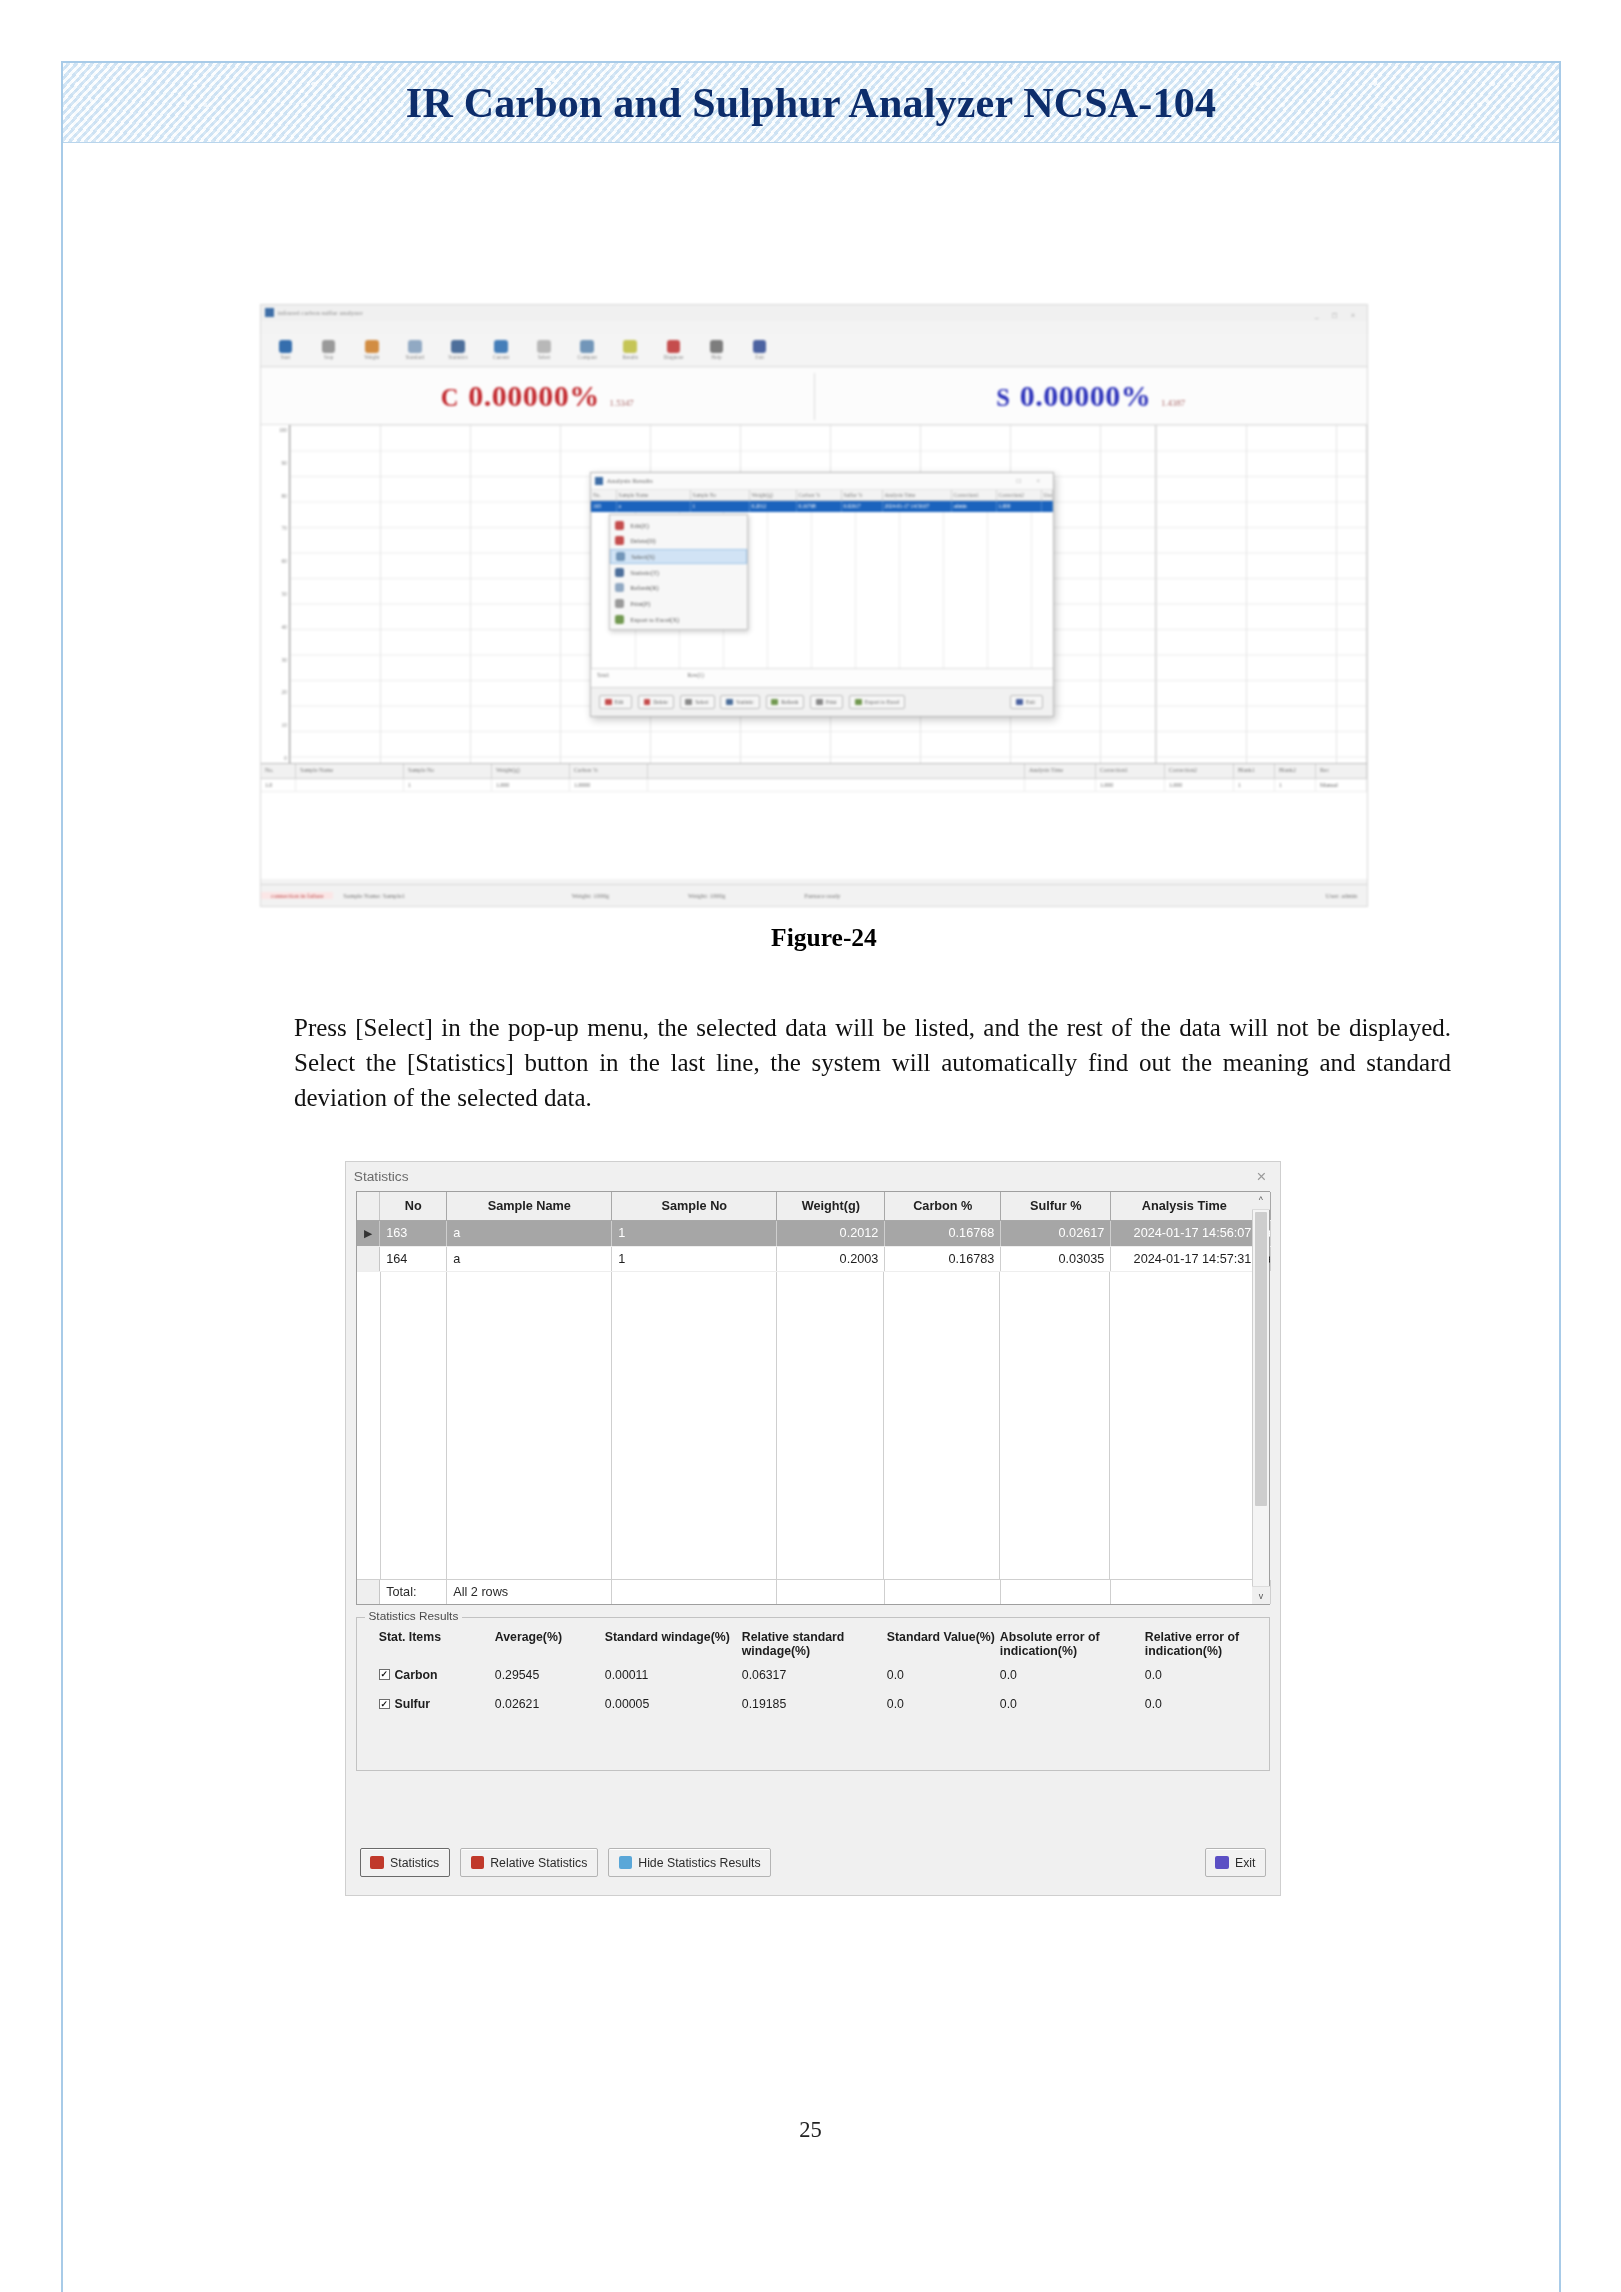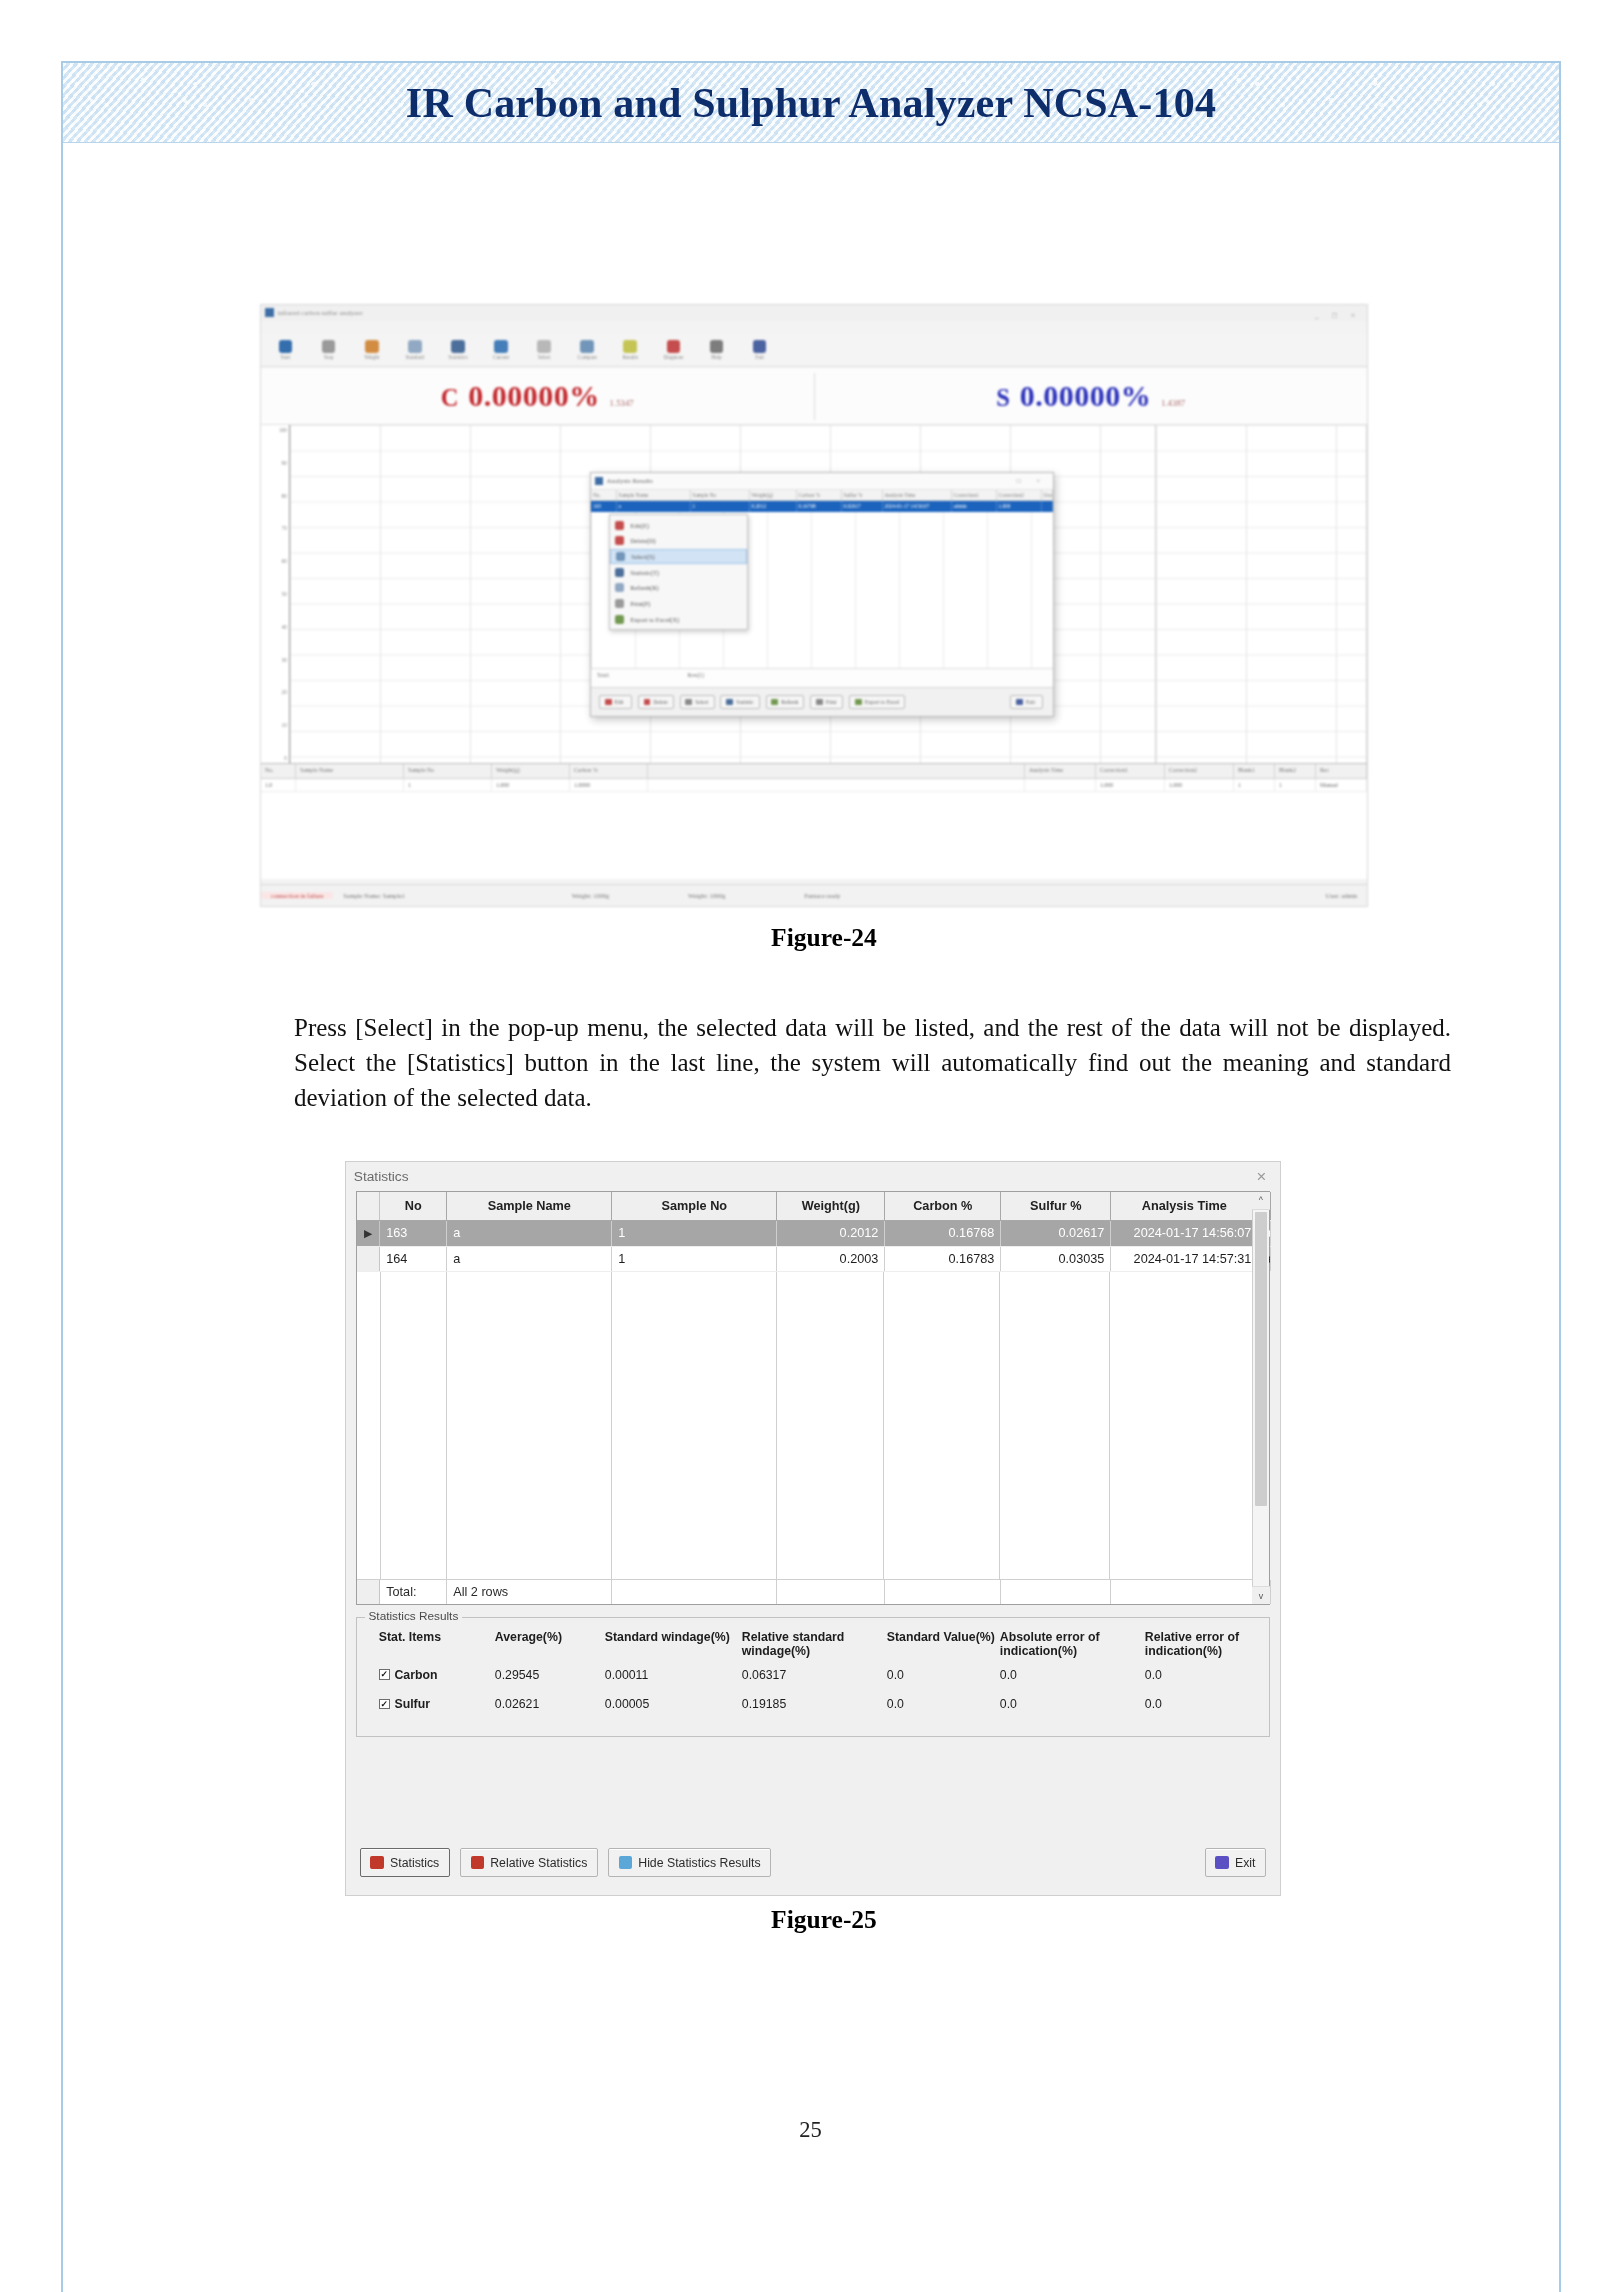--- a/index.html
+++ b/index.html
@@ -349,21 +349,21 @@
   .f25-sc-thumb {
     width:11.8px; height:294px; margin-top:2px;
     background:#cdcdcd; border-radius:1px;
   }
 
   
   .f25-fieldset {
     margin:11.8px 9.8px 0;
     border:1px solid #c2c2c2;
     position:relative;
-    height:120px;
+    height:154px;
     background:#f0f0f0;
   }
   .f25-legend {
     position:absolute; top:-8.8px; left:7.8px;
     background:#f0f0f0; padding:0 3.9px;
     font-size:11.8px; color:#4a4a4a;
   }
   .f25-stattbl {
     position:absolute; left:22px; top:11.8px; right:5.9px;
     display:flex; flex-direction:column; gap:2px;
@@ -779,18 +779,17 @@
         <span class="btn-ico" style="background:#5aa7d8"></span>
         <span>Hide Statistics Results</span>
       </div>
       <div class="f25-btn right">
         <span class="btn-ico" style="background:#5b4fc4"></span>
         <span>Exit</span>
       </div>
     </div>
   </div>
 
-  <div class="fig-caption cap25">Figure-25</div>
 
   <div class="page-number">25</div>
 
 </div>
 
 
 </body></html>

